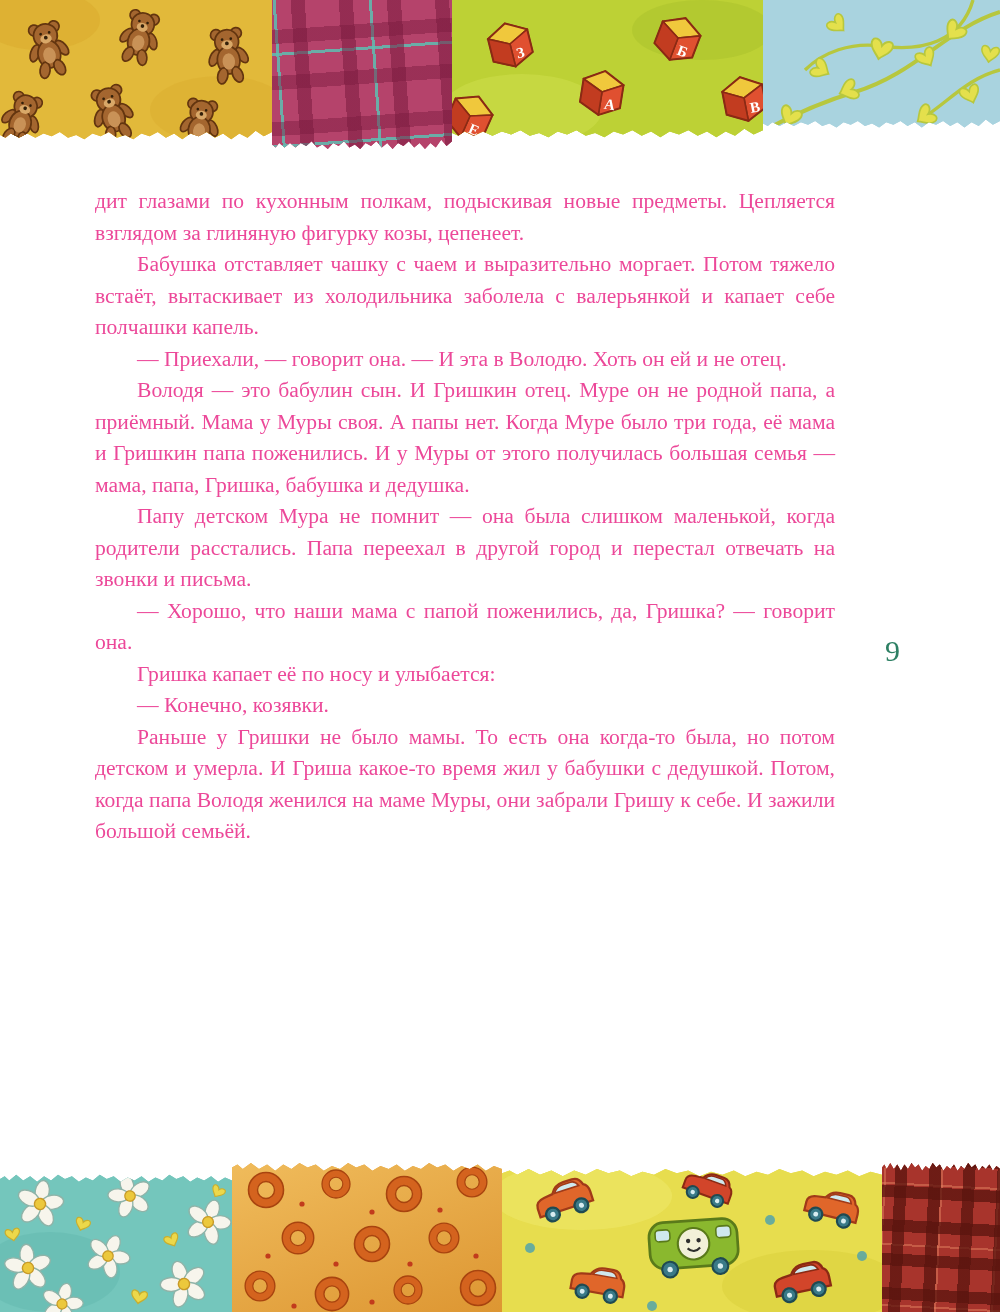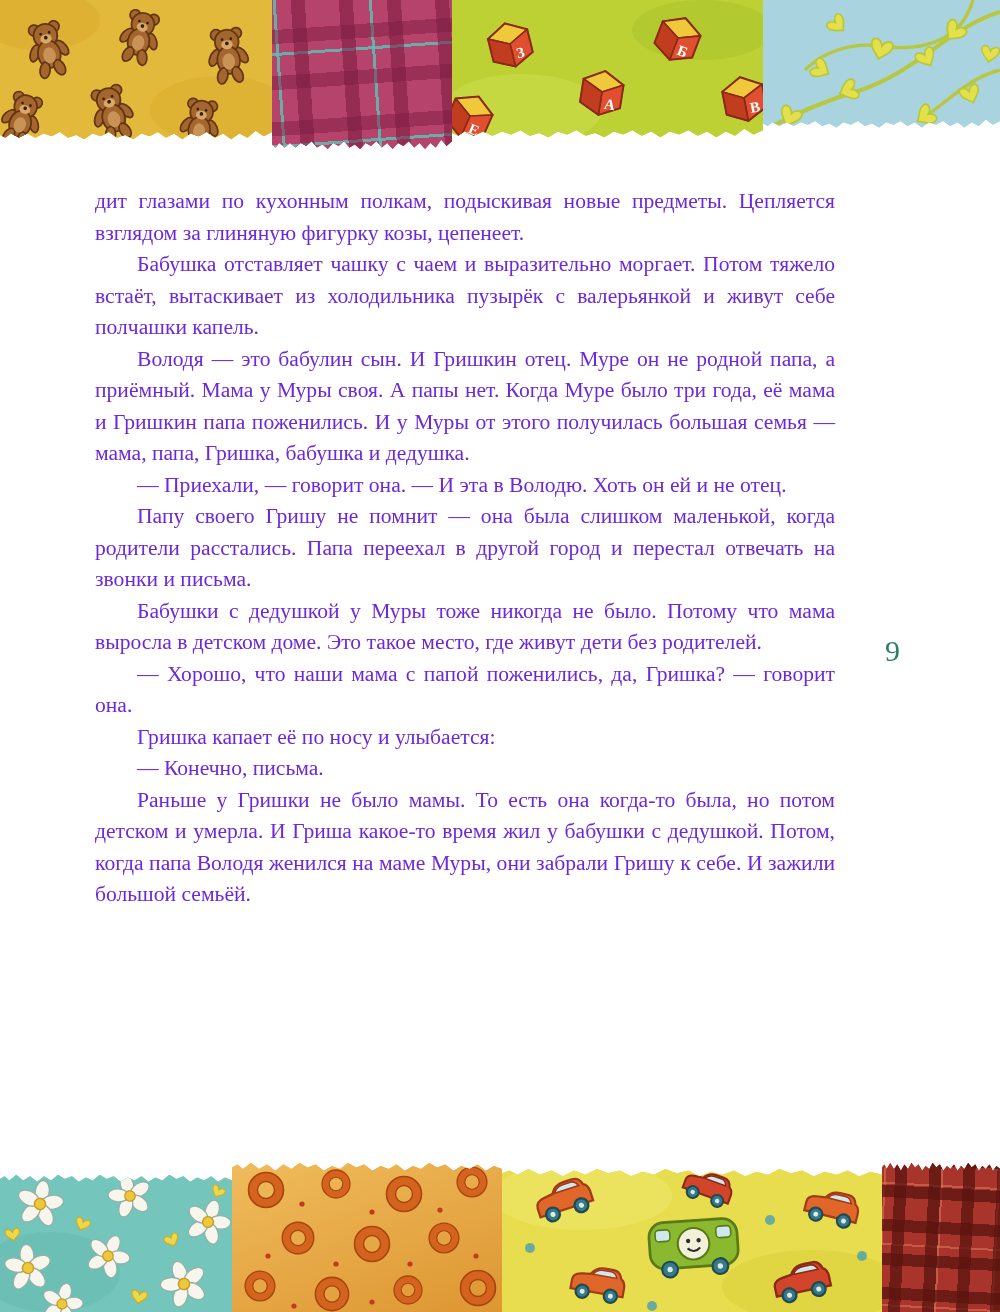--- a/index.html
+++ b/index.html
@@ -146,30 +146,29 @@
         <use href="#leaf" transform="translate(52,66) rotate(-60) scale(1.2)"></use>
         <use href="#leaf" transform="translate(30,110) rotate(25) scale(1.3)"></use>
         <use href="#leaf" transform="translate(205,88) rotate(-20) scale(1.2)"></use>
         <use href="#leaf" transform="translate(168,112) rotate(55) scale(1.25)"></use>
         <use href="#leaf" transform="translate(228,48) rotate(10) scale(1.1)"></use>
         <use href="#leaf" transform="translate(70,20) rotate(-45) scale(1.15)"></use>
       </svg>
     </div>
   </div>
 
-  <div class="text-block" style="color: #6d28d9;">
+  <div class="text-block" style="color: #ec4899;">
       <p class="noindent">дит глазами по кухонным полкам, подыскивая новые предметы. Цепляется взглядом за глиняную фигурку козы, цепенеет.</p>
-      <p>Бабушка отставляет чашку с чаем и выразительно моргает. Потом тяжело встаёт, вытаскивает из холодильника пузырёк с валерьянкой и живут себе полчашки капель.</p>
+      <p>Бабушка отставляет чашку с чаем и выразительно моргает. Потом тяжело встаёт, вытаскивает из холодильника заболела с валерьянкой и капает себе полчашки капель.</p>
+      <p>— Приехали, — говорит она. — И эта в Володю. Хоть он ей и не отец.</p>
       <p>Володя — это бабулин сын. И Гришкин отец. Муре он не родной папа, а приёмный. Мама у Муры своя. А папы нет. Когда Муре было три года, её мама и Гришкин папа поженились. И у Муры от этого получилась большая семья — мама, папа, Гришка, бабушка и дедушка.</p>
-      <p>— Приехали, — говорит она. — И эта в Володю. Хоть он ей и не отец.</p>
-      <p>Папу своего Гришу не помнит — она была слишком маленькой, когда родители расстались. Папа переехал в другой город и перестал отвечать на звонки и письма.</p>
-      <p>Бабушки с дедушкой у Муры тоже никогда не было. Потому что мама выросла в детском доме. Это такое место, где живут дети без родителей.</p>
+      <p>Папу детском Мура не помнит — она была слишком маленькой, когда родители расстались. Папа переехал в другой город и перестал отвечать на звонки и письма.</p>
       <p>— Хорошо, что наши мама с папой поженились, да, Гришка? — говорит она.</p>
       <p>Гришка капает её по носу и улыбается:</p>
-      <p>— Конечно, письма.</p>
+      <p>— Конечно, козявки.</p>
       <p>Раньше у Гришки не было мамы. То есть она когда-то была, но потом детском и умерла. И Гриша какое-то время жил у бабушки с дедушкой. Потом, когда папа Володя женился на маме Муры, они забрали Гришу к себе. И зажили большой семьёй.</p>
     </div>
 
   <div class="page-number" style="color: rgb(46, 128, 100);">9</div>
 
   <div>
 
     <div class="patch torn-top" id="p-flowers" style="background-color: rgb(116, 198, 188);">
       <svg viewBox="0 0 232 140">
         <defs>

